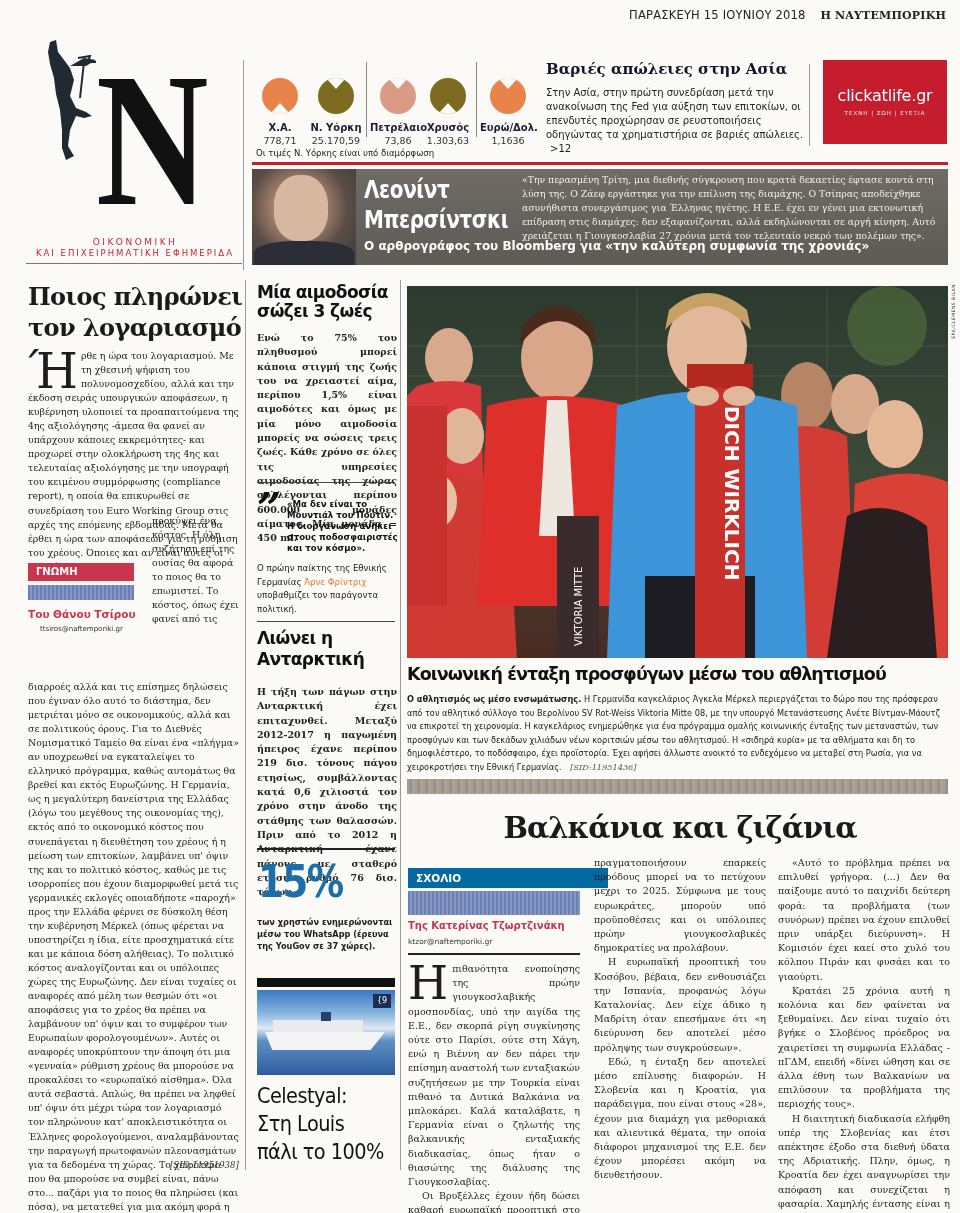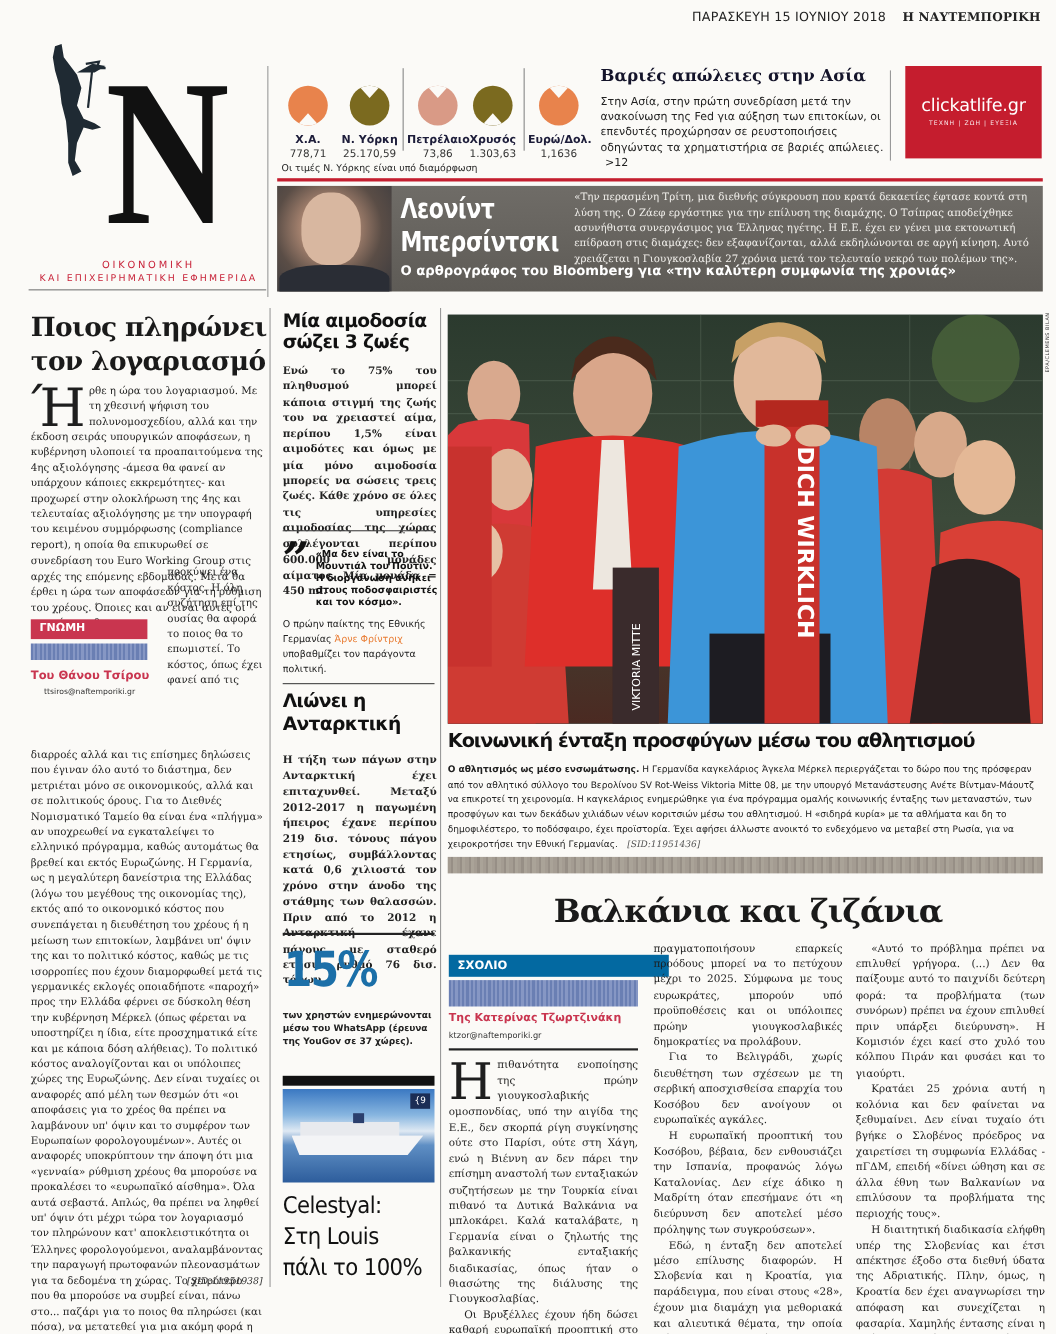--- a/index.html
+++ b/index.html
@@ -305,21 +305,20 @@
 <div class="abs comment-author">Της Κατερίνας Τζωρτζινάκη</div>
 <div class="abs comment-email">ktzor@naftemporiki.gr</div>
 <div class="abs comment-rule"></div>
 
 <div class="abs balk-body balk-c1">
   <p class="noind"><span class="dropcap2">Η</span><span>πιθανότητα ενοποίησης της πρώην γιουγκοσλαβικής ομοσπονδίας, υπό την αιγίδα της Ε.Ε., δεν σκορπά ρίγη συγκίνησης ούτε στο Παρίσι, ούτε στη Χάγη, ενώ η Βιέννη αν δεν πάρει την επίσημη αναστολή των ενταξιακών συζητήσεων με την Τουρκία είναι πιθανό τα Δυτικά Βαλκάνια να μπλοκάρει. Καλά καταλάβατε, η Γερμανία είναι ο ζηλωτής της βαλκανικής ενταξιακής διαδικασίας, όπως ήταν ο θιασώτης της διάλυσης της Γιουγκοσλαβίας.</span></p>
   <p>Οι Βρυξέλλες έχουν ήδη δώσει καθαρή ευρωπαϊκή προοπτική στο Βελιγράδι και το Μαυροβούνιο, που αν</p>
 </div>
 <div class="abs balk-body balk-c2">
   <p class="noind">πραγματοποιήσουν επαρκείς προόδους μπορεί να το πετύχουν μέχρι το 2025. Σύμφωνα με τους ευρωκράτες, μπορούν υπό προϋποθέσεις και οι υπόλοιπες πρώην γιουγκοσλαβικές δημοκρατίες να προλάβουν.</p>
-  <p>Για το Βελιγράδι, χωρίς διευθέτηση των σχέσεων με τη σερβική αποσχισθείσα επαρχία του Κοσόβου δεν ανοίγουν οι ευρωπαϊκές αγκάλες.</p>
   <p>Η ευρωπαϊκή προοπτική του Κοσόβου, βέβαια, δεν ενθουσιάζει την Ισπανία, προφανώς λόγω Καταλονίας. Δεν είχε άδικο η Μαδρίτη όταν επεσήμανε ότι «η διεύρυνση δεν αποτελεί μέσο πρόληψης των συγκρούσεων».</p>
   <p>Εδώ, η ένταξη δεν αποτελεί μέσο επίλυσης διαφορών. Η Σλοβενία και η Κροατία, για παράδειγμα, που είναι στους «28», έχουν μια διαμάχη για μεθοριακά και αλιευτικά θέματα, την οποία διάφοροι μηχανισμοί της Ε.Ε. δεν έχουν μπορέσει ακόμη να διευθετήσουν.</p>
 </div>
 <div class="abs balk-body balk-c3">
   <p>«Αυτό το πρόβλημα πρέπει να επιλυθεί γρήγορα. (...) Δεν θα παίξουμε αυτό το παιχνίδι δεύτερη φορά: τα προβλήματα (των συνόρων) πρέπει να έχουν επιλυθεί πριν υπάρξει διεύρυνση». Η Κομισιόν έχει καεί στο χυλό του κόλπου Πιράν και φυσάει και το γιαούρτι.</p>
   <p>Κρατάει 25 χρόνια αυτή η κολόνια και δεν φαίνεται να ξεθυμαίνει. Δεν είναι τυχαίο ότι βγήκε ο Σλοβένος πρόεδρος να χαιρετίσει τη συμφωνία Ελλάδας - πΓΔΜ, επειδή «δίνει ώθηση και σε άλλα έθνη των Βαλκανίων να επιλύσουν τα προβλήματα της περιοχής τους».</p>
   <p>Η διαιτητική διαδικασία ελήφθη υπέρ της Σλοβενίας και έτσι απέκτησε έξοδο στα διεθνή ύδατα της Αδριατικής. Πλην, όμως, η Κροατία δεν έχει αναγνωρίσει την απόφαση και συνεχίζεται η φασαρία. Χαμηλής έντασης είναι η αλήθεια σε σχέση με τα τραύματα.</p>
 
 </div>
 

